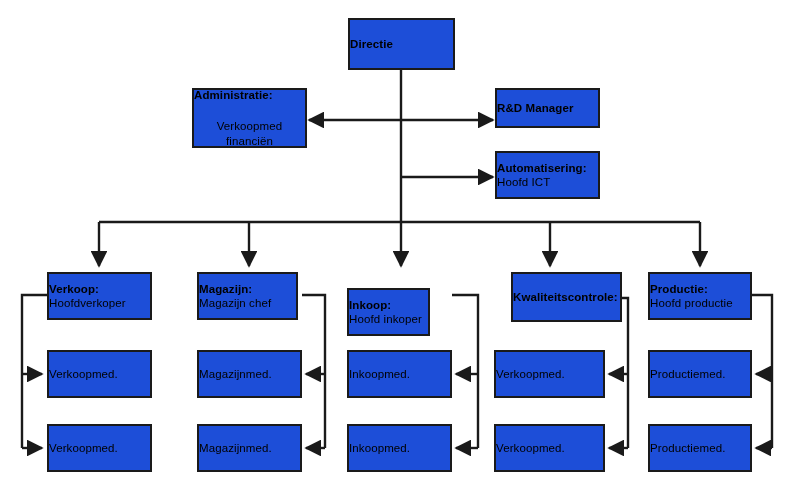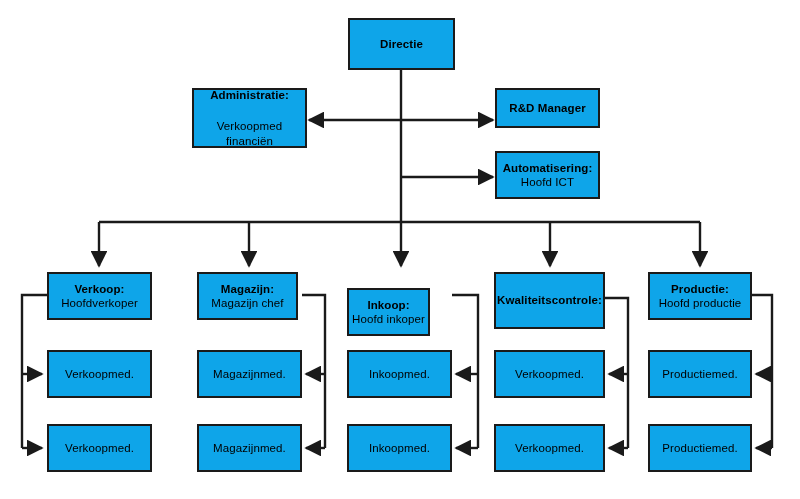--- a/index.html
+++ b/index.html
@@ -24,24 +24,24 @@
     left: 0;
     top: 0;
     width: 800px;
     height: 499px;
     pointer-events: none;
   }
   .node {
     position: absolute;
     box-sizing: border-box;
     border: 2px solid #1a1a1a;
-    background: #0ea5e9;
+    background: #1d4ed8;
     display: flex;
     flex-direction: column;
-    align-items: center;
+    align-items: flex-start;
     justify-content: center;
     text-align: center;
     line-height: 1.25;
     color: #000000;
     z-index: 2;
   }
   .node .title {
     font-weight: bold;
     font-size: 11.5px;
     letter-spacing: 0.1px;
@@ -138,21 +138,21 @@
   <div class="node" style="left:197px; top:272px; width:101px; height:48px;">
     <span class="title">Magazijn:</span>
     <span class="subtitle">Magazijn chef</span>
   </div>
 
   <div class="node" style="left:347px; top:288px; width:83px; height:48px;">
     <span class="title">Inkoop:</span>
     <span class="subtitle">Hoofd inkoper</span>
   </div>
 
-  <div class="node" style="left:494px; top:272px; width:111px; height:57px;">
+  <div class="node" style="left:511px; top:272px; width:111px; height:50px;">
     <span class="title">Kwaliteitscontrole:</span>
   </div>
 
   <div class="node" style="left:648px; top:272px; width:104px; height:48px;">
     <span class="title">Productie:</span>
     <span class="subtitle">Hoofd productie</span>
   </div>
 
   <div class="node staff" style="left:47px; top:350px; width:105px; height:48px;">
     <span class="title">Verkoopmed.</span>

